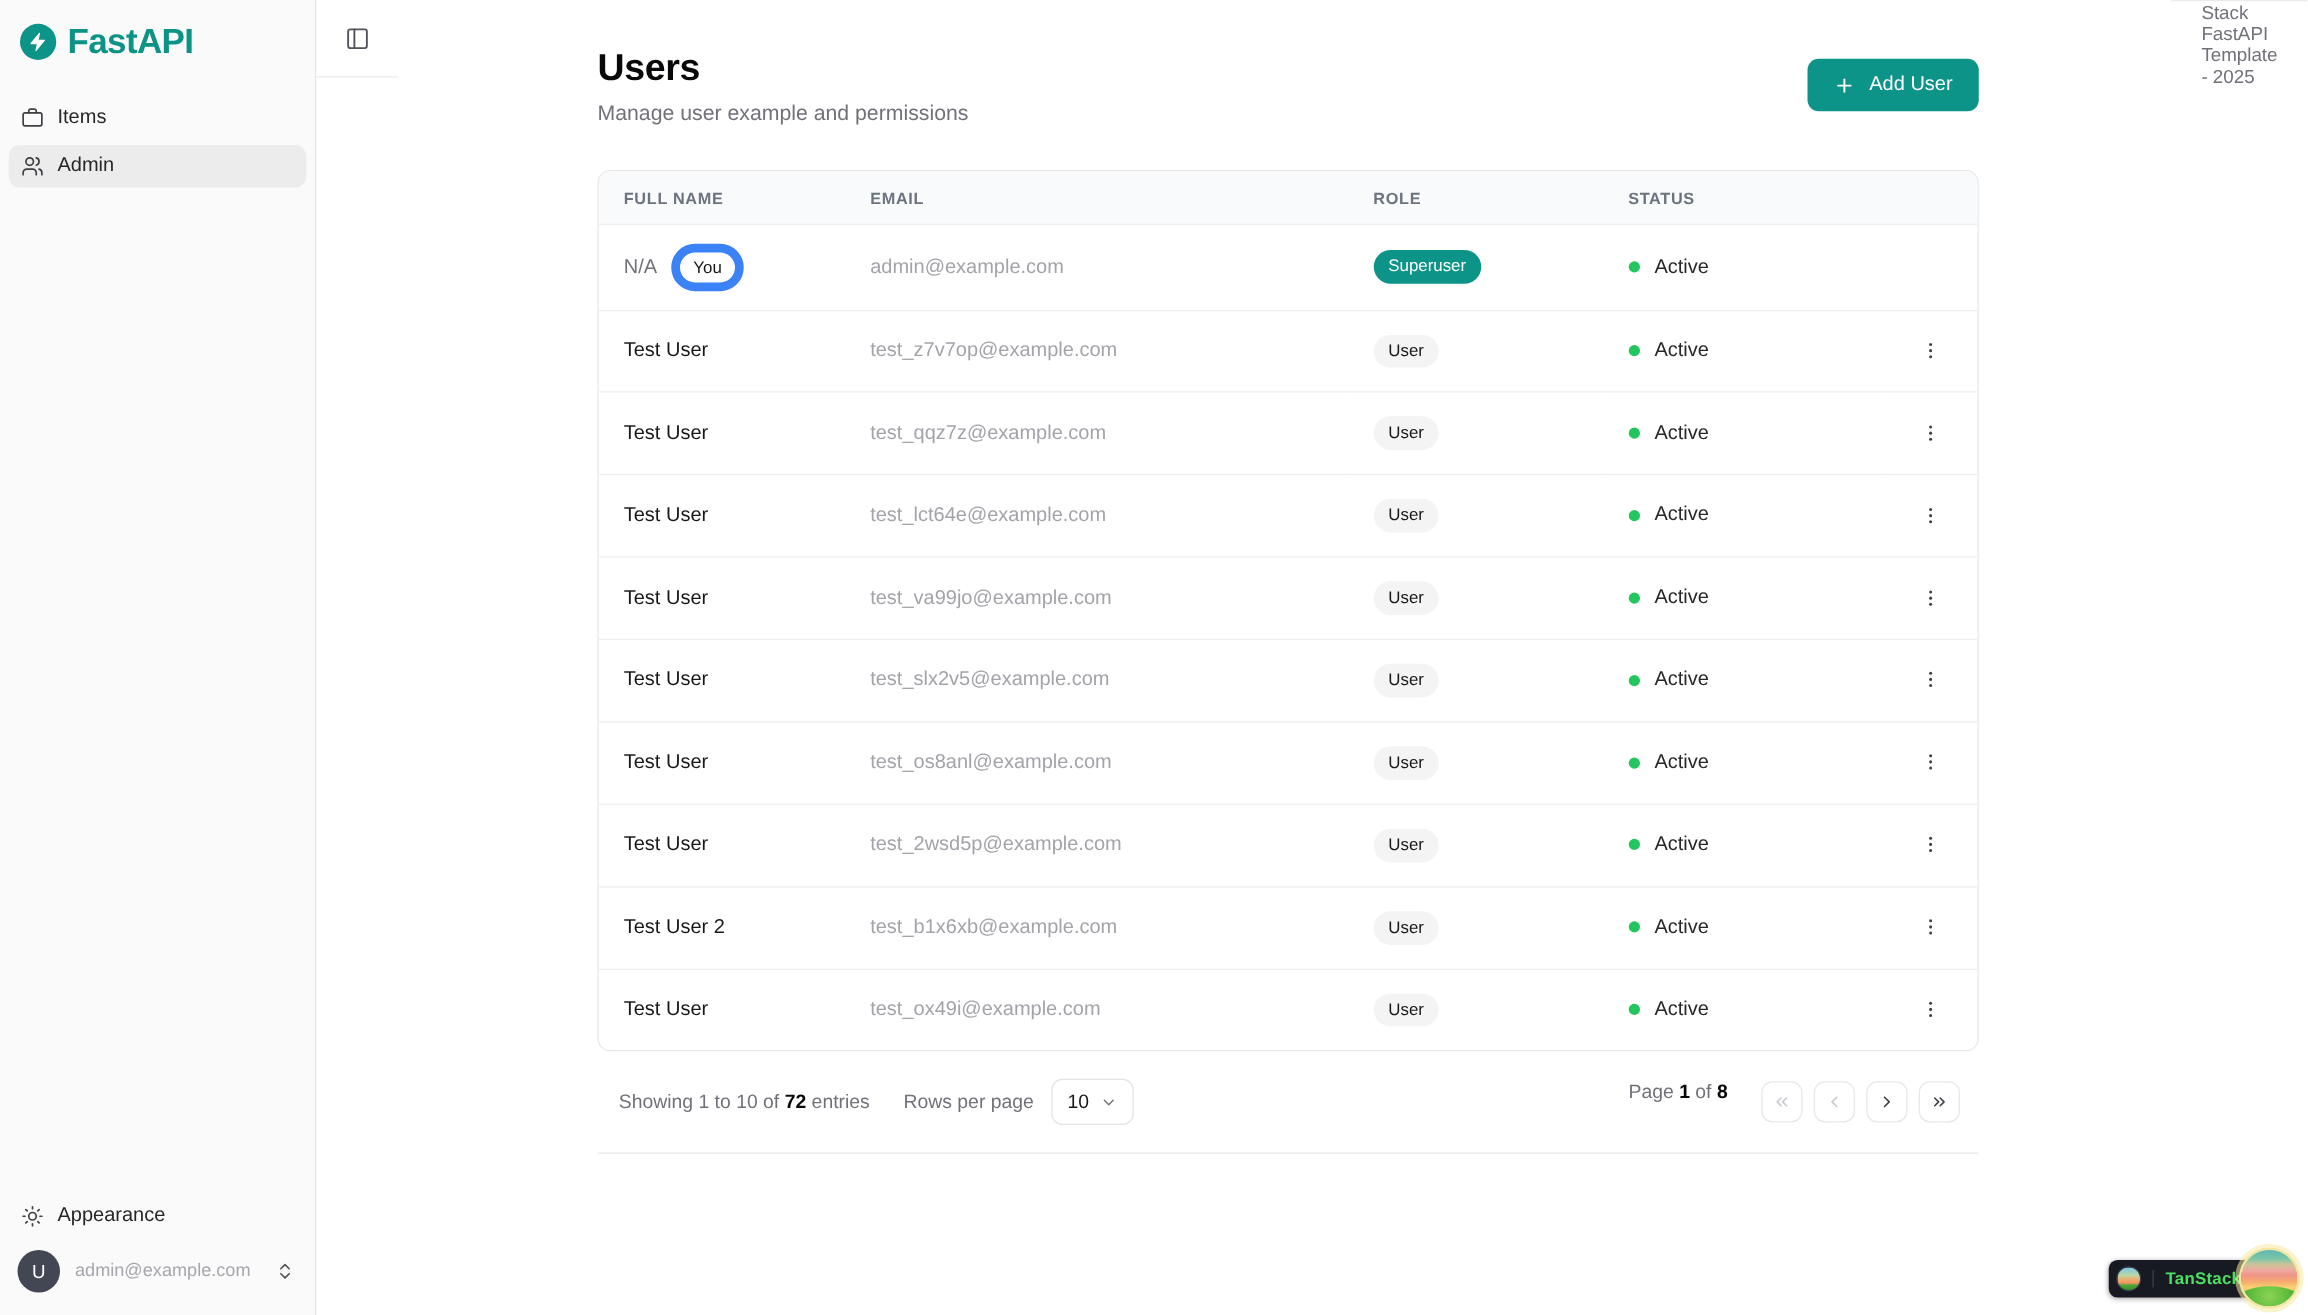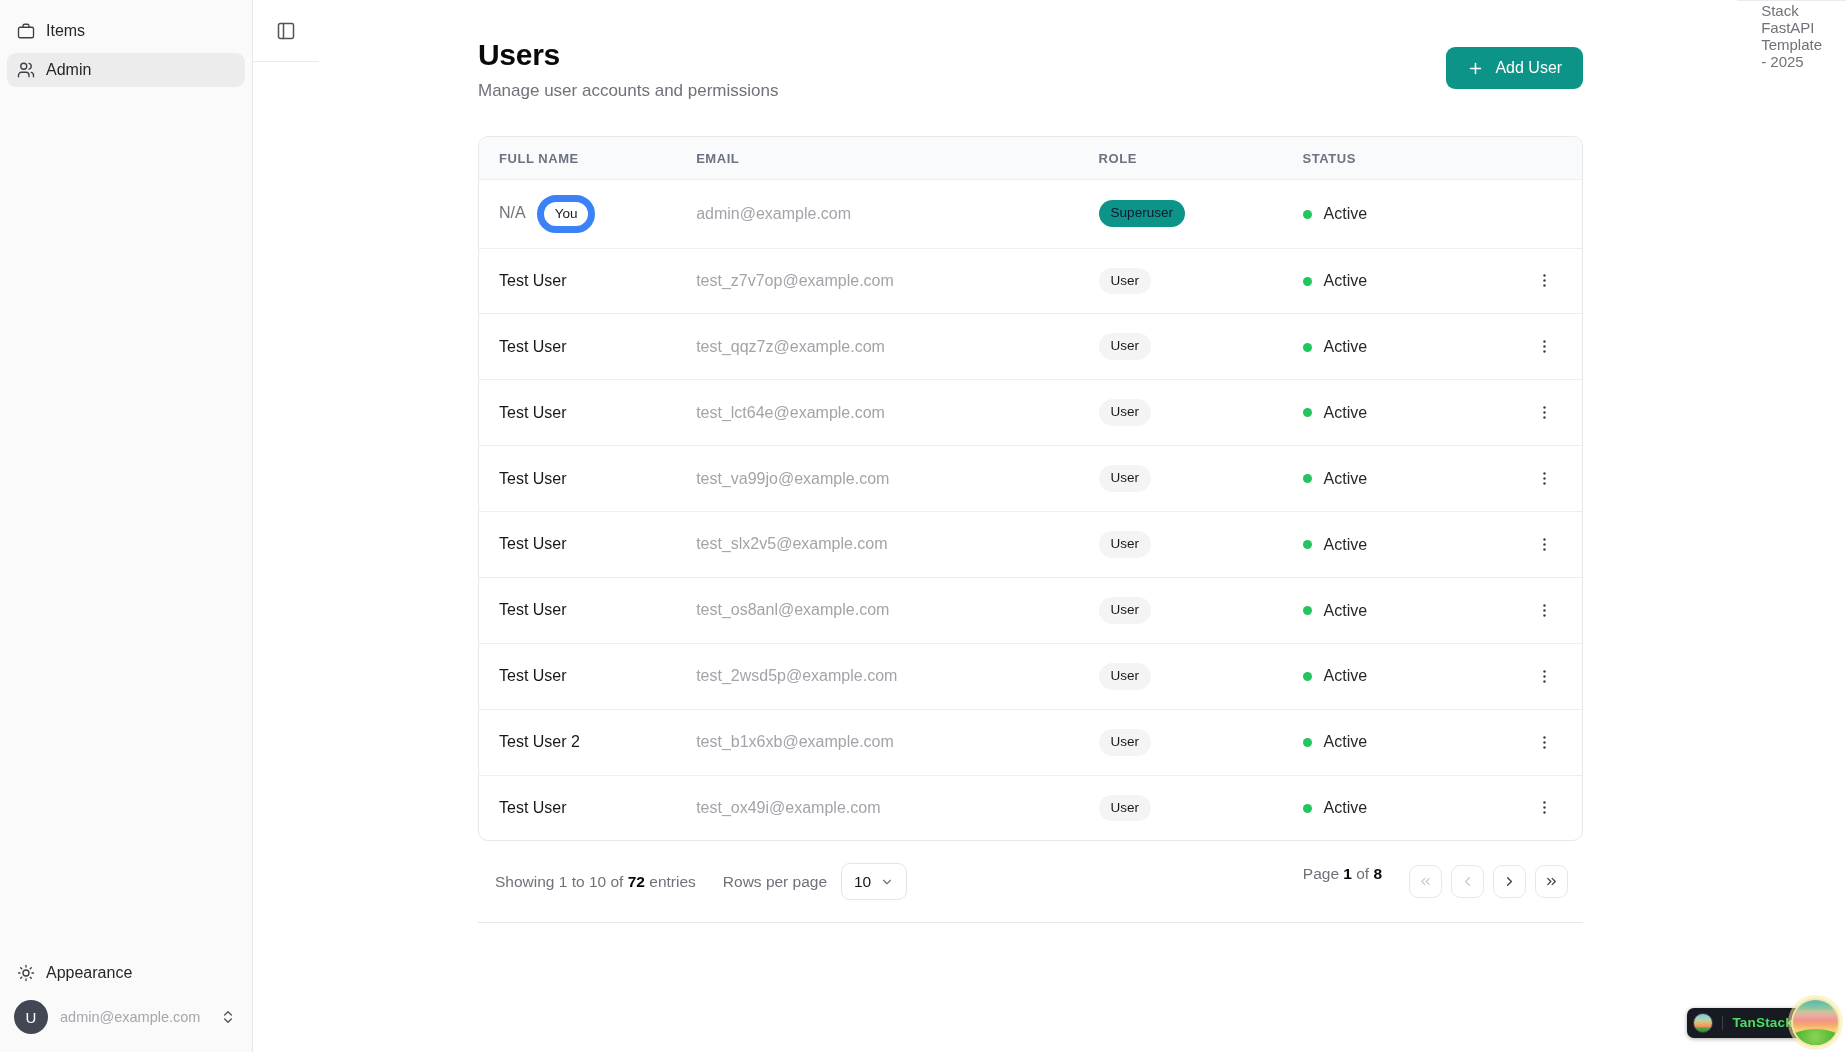--- a/index.html
+++ b/index.html
@@ -97,21 +97,21 @@
   .you-badge {
     display: inline-block; margin-left: 11px;
     border: 7px solid #3b82f6; background: #fff; border-radius: 999px;
     font-size: 13.5px; color: #18181b; padding: 3px 11px; line-height: 1.3;
   }
   .cell-email { color: #a3a3aa; }
   .role-badge {
     display: inline-block; border-radius: 999px; font-size: 13.5px;
     padding: 5px 12px; line-height: 1.25;
   }
-  .role-superuser { background: #0d9488; color: #0f172a; }
+  .role-superuser { background: #0d9488; color: #ffffff; }
   .role-user { background: #f4f4f5; color: #18181b; }
   .status-wrap { display: inline-flex; align-items: center; gap: 12px; }
   .status-dot { width: 9px; height: 9px; border-radius: 50%; background: #22c55e; }
   .status-text { color: #27272a; }
   .cell-actions { text-align: center; }
   .menu-btn { background: none; border: none; cursor: pointer; color: #3f3f46; padding: 4px; line-height: 0; }
   .menu-btn svg { width: 17px; height: 17px; }
 
   
   .pagination-bar {
@@ -180,20 +180,28 @@
     height: 58%; border-radius: 50%;
     background: radial-gradient(circle at 50% 30%, #8ad455 0%, #55b637 55%, #43a02c 100%);
   }
 </style>
 </head>
 <body>
 
 <div class="app">
 
   <aside class="sidebar">
+    <div class="logo-row">
+      <span class="logo-badge">
+        <svg viewBox="0 0 24 24">
+            <path fill="#ffffff" d="M13.2 1.8 3.6 13.4c-.4.5 0 1.2.6 1.2h6.2l-1.5 7.3c-.1.6.6.9 1 .5l9.6-11.6c.4-.5 0-1.2-.6-1.2h-6.2l1.5-7.3c.1-.6-.6-.9-1-.5z"></path>
+          </svg>
+      </span>
+      <span class="logo-text">FastAPI</span>
+    </div>
 
     <nav class="nav">
       <div class="nav-item">
         <svg viewBox="0 0 24 24" fill="none" stroke="currentColor" stroke-width="1.8" stroke-linecap="round" stroke-linejoin="round">
             <rect x="2" y="7" width="20" height="14" rx="2"></rect>
             <path d="M16 7V5a2 2 0 0 0-2-2h-4a2 2 0 0 0-2 2v2"></path>
           </svg>
         <span>Items</span>
       </div>
       <div class="nav-item active">
@@ -240,21 +248,21 @@
             <rect x="3" y="3" width="18" height="18" rx="2"></rect>
             <path d="M9 3v18"></path>
           </svg>
       </button>
     </div>
 
     <div class="content">
       <div class="page-header">
         <div>
           <h1 class="page-title">Users</h1>
-          <div class="page-subtitle">Manage user accounts and permissions</div>
+          <div class="page-subtitle">Manage user example and permissions</div>
         </div>
         <button class="add-btn">
           <svg viewBox="0 0 24 24" fill="none" stroke="currentColor" stroke-width="2.2" stroke-linecap="round">
               <path d="M12 5v14"></path>
               <path d="M5 12h14"></path>
             </svg>
           <span>Add User</span>
         </button>
       </div>
 

